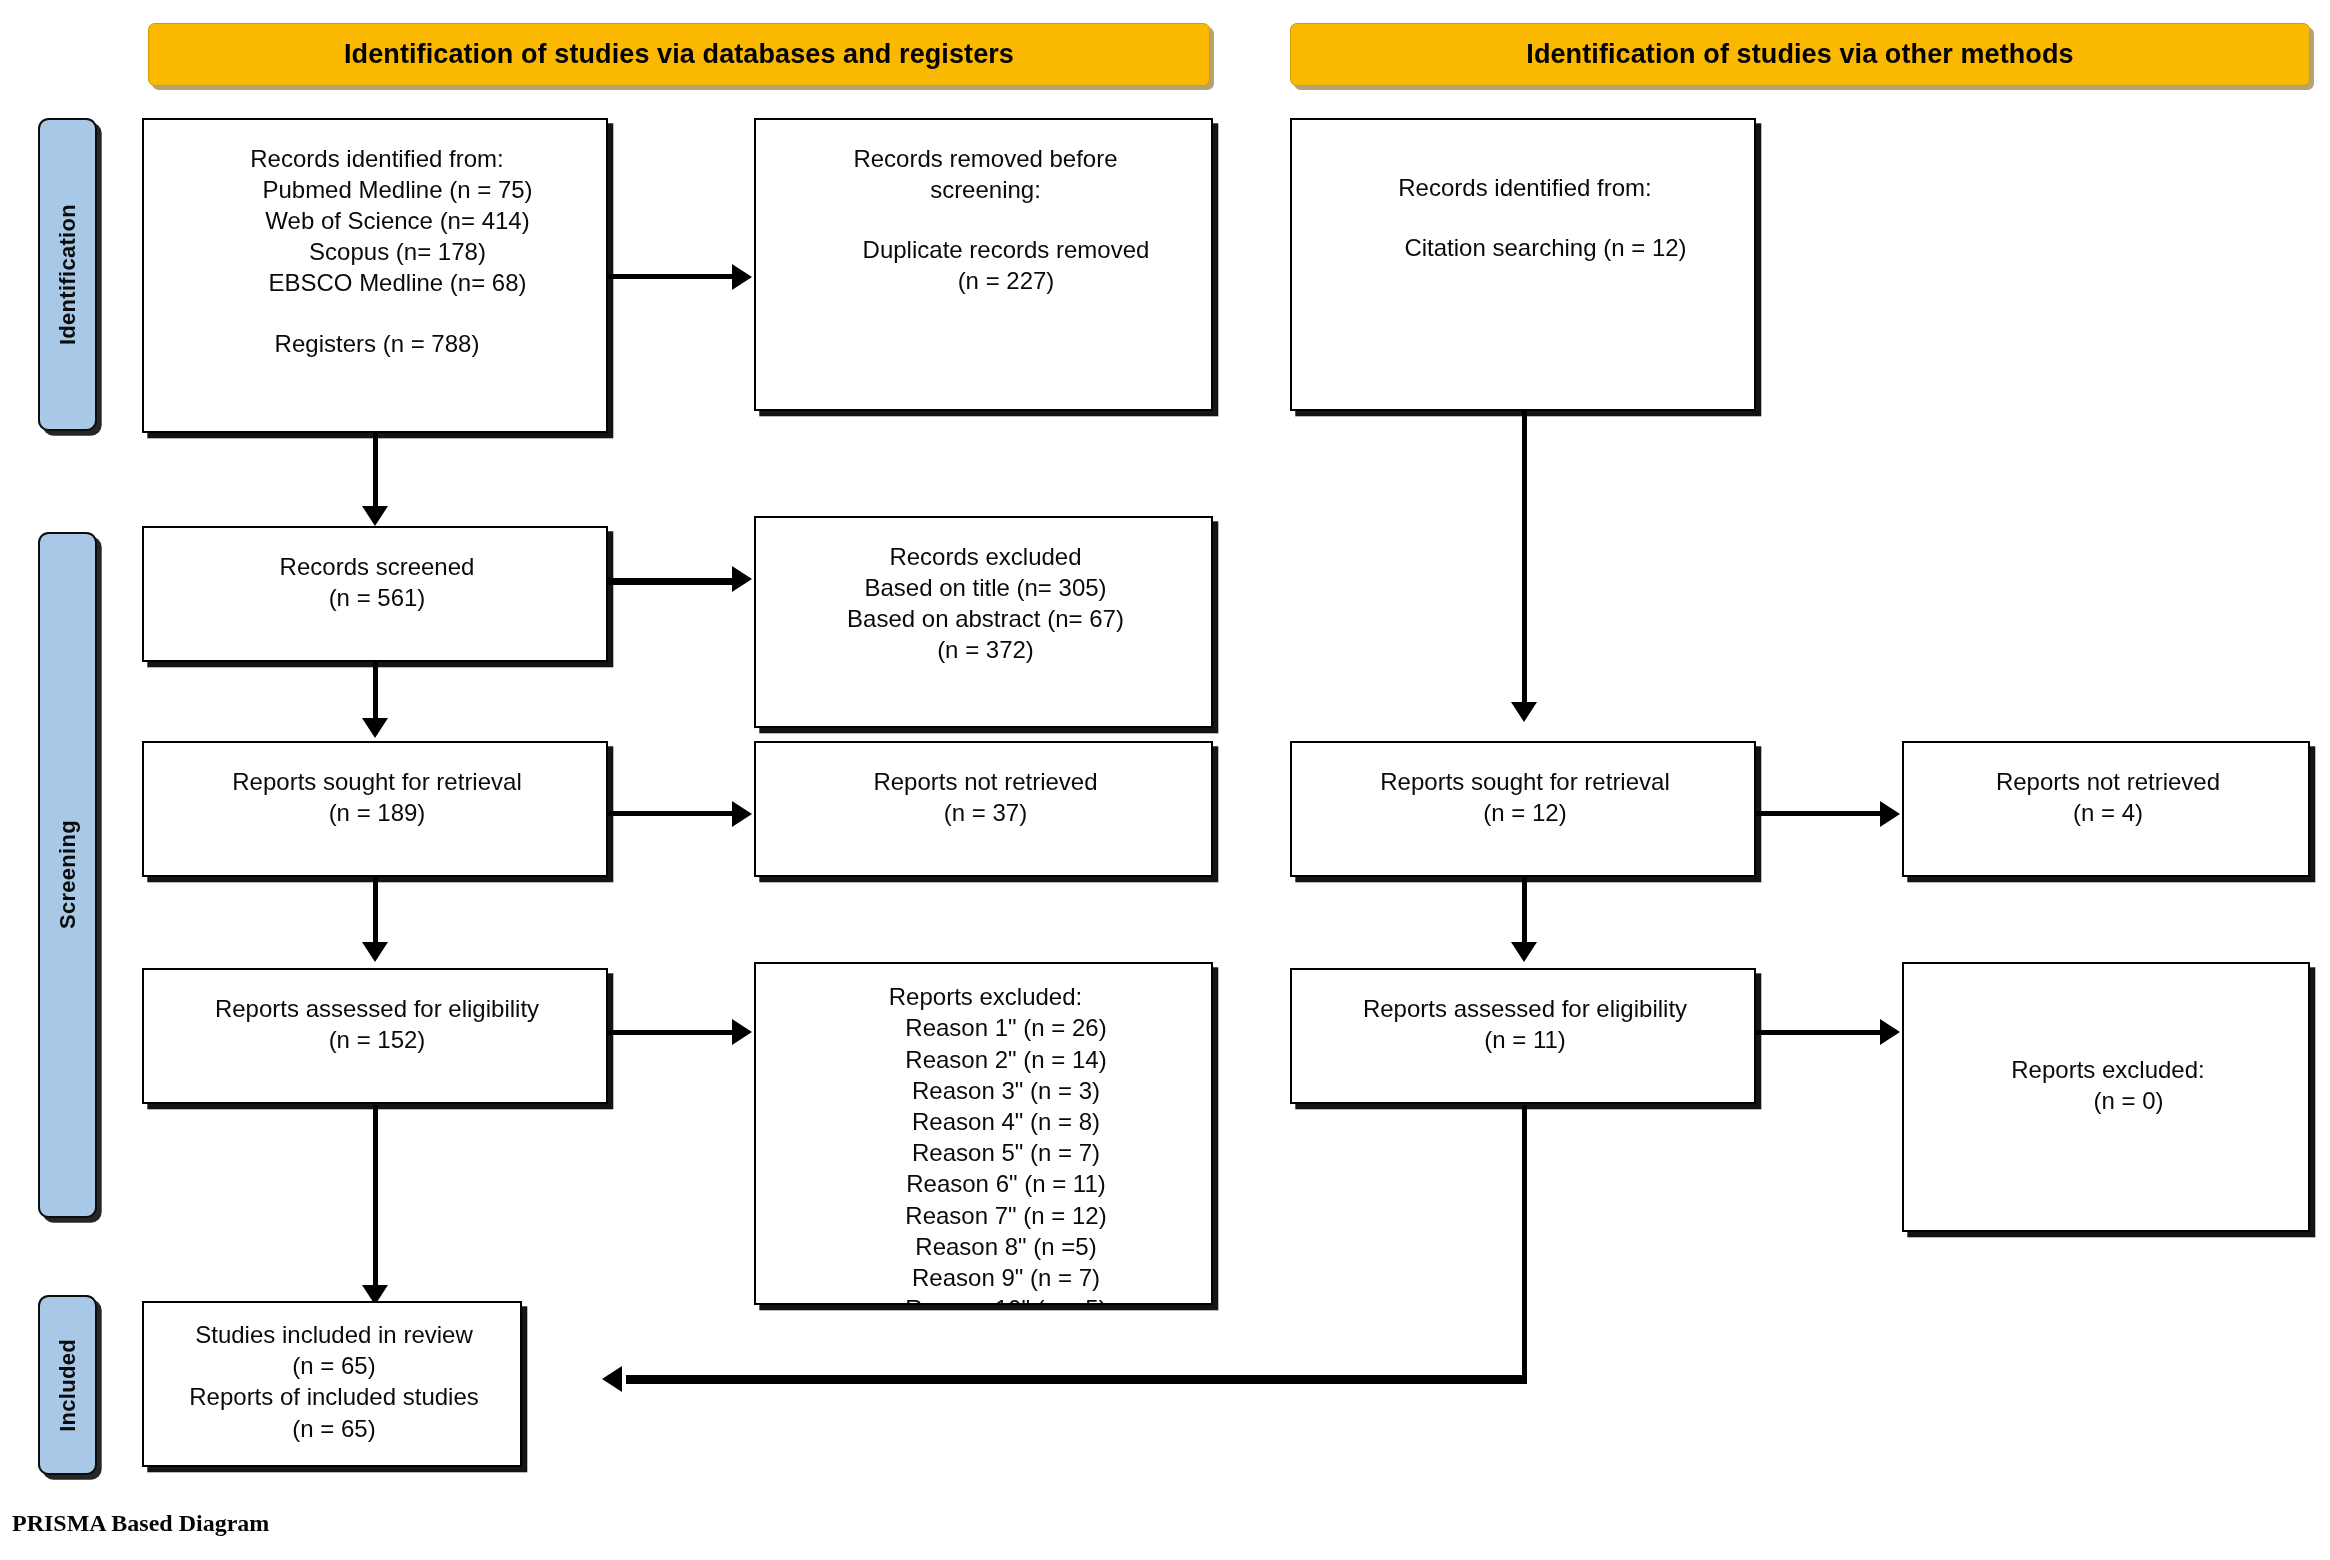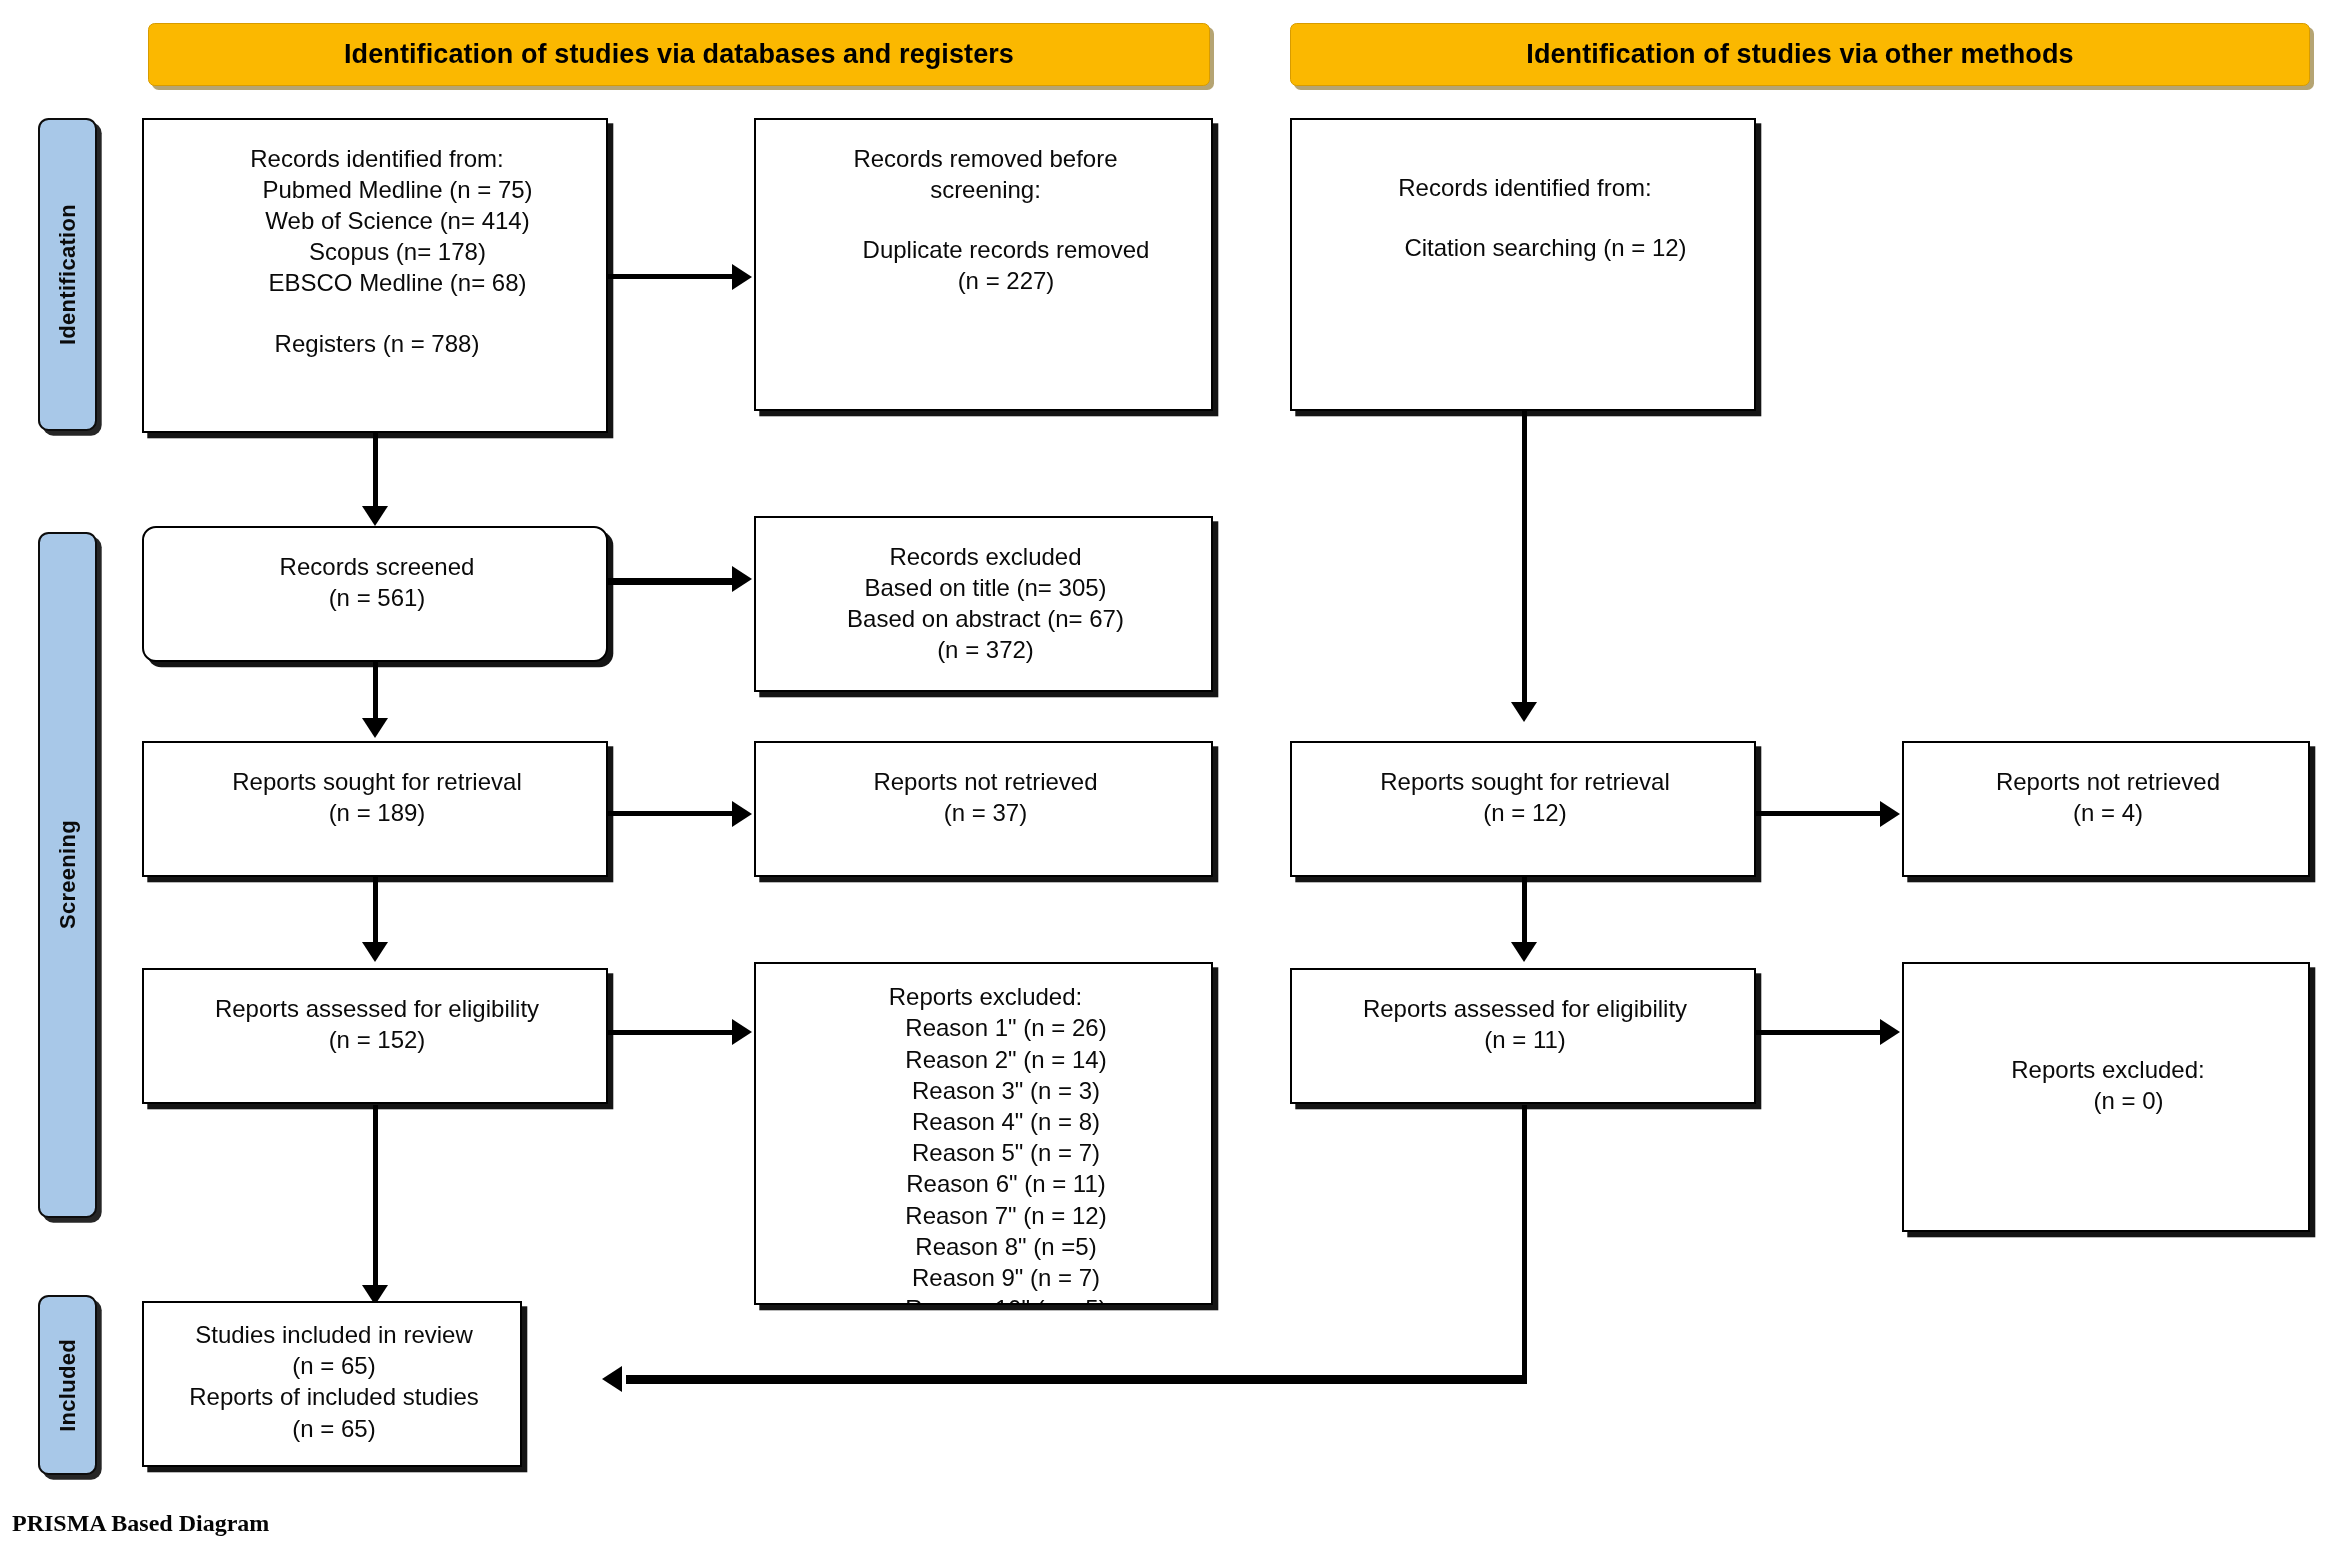--- a/index.html
+++ b/index.html
@@ -136,26 +136,26 @@
 
   <div class="hline" style="left:608px;top:274px;width:126px;"></div>
   <div class="arrR" style="left:732px;top:264px;"></div>
 
   <div class="vline" style="left:373px;top:433px;height:77px;"></div>
   <div class="arrD" style="left:362px;top:506px;"></div>
 
   <div class="vline" style="left:1522px;top:411px;height:296px;"></div>
   <div class="arrD" style="left:1511px;top:702px;"></div>
 
-  <div class="node box" style="left:142px;top:526px;width:466px;height:136px;border-radius:14px;">
+  <div class="node box" style="left:142px;top:526px;width:466px;height:136px;">
     <div class="ln">Records screened</div>
     <div class="ln">(n = 561)</div>
   </div>
 
-  <div class="node box" style="left:754px;top:516px;width:459px;height:176px;">
+  <div class="node box" style="left:754px;top:516px;width:459px;height:212px;">
     <div class="ln">Records excluded</div>
     <div class="ln">Based on title (n= 305)</div>
     <div class="ln">Based on abstract (n= 67)</div>
     <div class="ln">(n = 372)</div>
   </div>
 
   <div class="hline" style="left:608px;top:578px;width:126px;height:7.3px;"></div>
   <div class="arrR" style="left:732px;top:566px;"></div>
 
   <div class="vline" style="left:373px;top:662px;height:60px;"></div>

